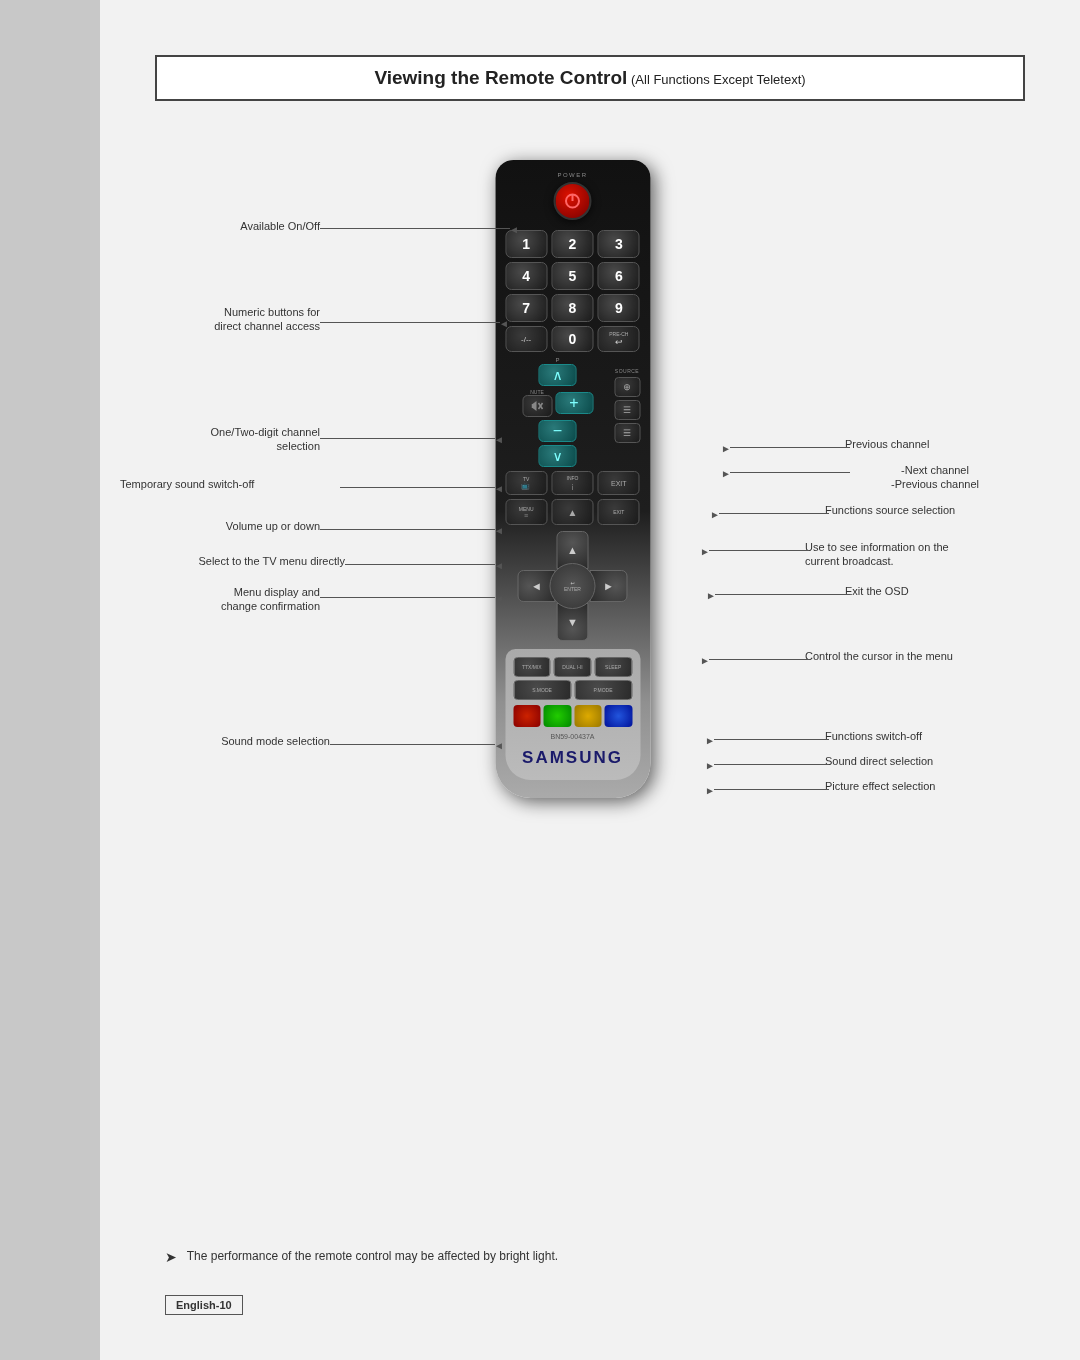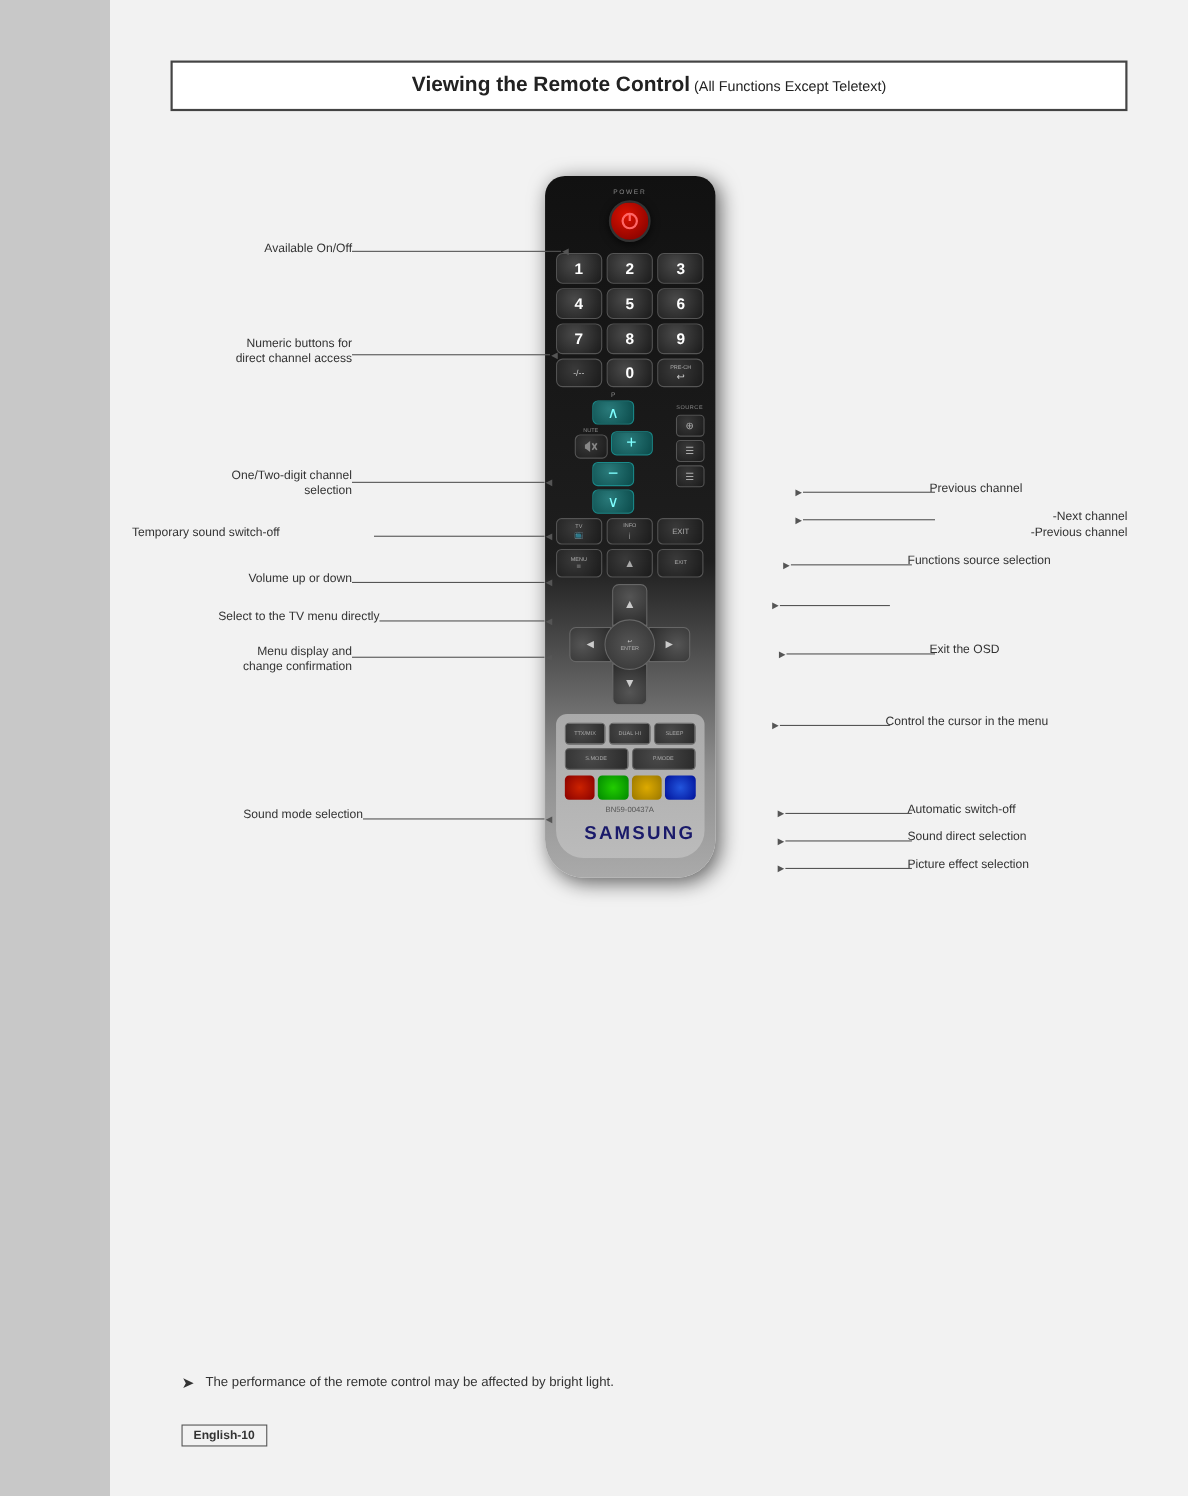--- a/index.html
+++ b/index.html
@@ -177,21 +177,21 @@
 
         <div style="display:grid;grid-template-columns:1fr 1fr 1fr 1fr;gap:3px;margin-bottom:6px;">
           <div style="height:22px;border-radius:4px;background:radial-gradient(circle,#cc2200,#880000);display:flex;align-items:center;justify-content:center;cursor:pointer;"></div>
           <div style="height:22px;border-radius:4px;background:radial-gradient(circle,#22cc00,#008800);display:flex;align-items:center;justify-content:center;cursor:pointer;"></div>
           <div style="height:22px;border-radius:4px;background:radial-gradient(circle,#ddaa00,#997700);display:flex;align-items:center;justify-content:center;cursor:pointer;"></div>
           <div style="height:22px;border-radius:4px;background:radial-gradient(circle,#2255dd,#001199);display:flex;align-items:center;justify-content:center;cursor:pointer;"></div>
         </div>
 
         <div style="text-align:center;font-size:7px;color:#555;margin-bottom:4px;">BN59-00437A</div>
 
-        <div style="text-align:right;font-size:17px;font-weight:900;color:#1a1a6a;letter-spacing:2px;font-family:'Arial Black',Arial,sans-serif;padding:4px 0;">SAMSUNG</div>
+        <div style="text-align:center;font-size:17px;font-weight:900;color:#1a1a6a;letter-spacing:2px;font-family:'Arial Black',Arial,sans-serif;padding:4px 0;">SAMSUNG</div>
 
       </div>
     </div>
   </div>
 
   <div style="position:absolute;top:90px;left:0;font-size:11px;color:#333;text-align:right;width:200px;">Available On/Off</div>
   <div style="position:absolute;top:98px;left:200px;width:190px;height:1px;background:#555;"></div>
   <div style="position:absolute;top:94px;left:389px;font-size:10px;color:#555;">◄</div>
 
   <div style="position:absolute;top:175px;left:0;font-size:11px;color:#333;text-align:right;width:200px;line-height:1.3;">Numeric buttons for<br>direct channel access</div>
@@ -219,40 +219,41 @@
   <div style="position:absolute;top:463px;left:374px;font-size:10px;color:#555;">◄</div>
 
   <div style="position:absolute;top:605px;left:0;font-size:11px;color:#333;text-align:right;width:210px;">Sound mode selection</div>
   <div style="position:absolute;top:614px;left:210px;width:165px;height:1px;background:#555;"></div>
   <div style="position:absolute;top:610px;left:374px;font-size:10px;color:#555;">◄</div>
 
   <div style="position:absolute;top:308px;right:0;font-size:11px;color:#333;text-align:left;width:180px;">Previous channel</div>
   <div style="position:absolute;top:317px;right:175px;width:120px;height:1px;background:#555;"></div>
   <div style="position:absolute;top:313px;right:294px;font-size:10px;color:#555;">►</div>
 
-  <div style="position:absolute;top:333px;right:0;font-size:11px;color:#333;text-align:right;width:180px;line-height:1.3;">-Next channel<br>-Previous channel</div>
+  <div style="position:absolute;top:333px;right:0;font-size:11px;color:#333;text-align:center;width:180px;line-height:1.3;">-Next channel<br>-Previous channel</div>
   <div style="position:absolute;top:342px;right:175px;width:120px;height:1px;background:#555;"></div>
   <div style="position:absolute;top:338px;right:294px;font-size:10px;color:#555;">►</div>
 
   <div style="position:absolute;top:374px;right:0;font-size:11px;color:#333;text-align:left;width:200px;">Functions source selection</div>
   <div style="position:absolute;top:383px;right:196px;width:110px;height:1px;background:#555;"></div>
   <div style="position:absolute;top:379px;right:305px;font-size:10px;color:#555;">►</div>
 
+  <div style="position:absolute;top:410px;right:0;font-size:11px;color:#333;text-align:left;width:220px;line-height:1.3;">Use to see information on the<br>current broadcast.</div>
   <div style="position:absolute;top:420px;right:216px;width:100px;height:1px;background:#555;"></div>
   <div style="position:absolute;top:416px;right:315px;font-size:10px;color:#555;">►</div>
 
   <div style="position:absolute;top:455px;right:0;font-size:11px;color:#333;text-align:left;width:180px;">Exit the OSD</div>
   <div style="position:absolute;top:464px;right:175px;width:135px;height:1px;background:#555;"></div>
   <div style="position:absolute;top:460px;right:309px;font-size:10px;color:#555;">►</div>
 
   <div style="position:absolute;top:520px;right:0;font-size:11px;color:#333;text-align:left;width:220px;">Control the cursor in the menu</div>
   <div style="position:absolute;top:529px;right:216px;width:100px;height:1px;background:#555;"></div>
   <div style="position:absolute;top:525px;right:315px;font-size:10px;color:#555;">►</div>
 
-  <div style="position:absolute;top:600px;right:0;font-size:11px;color:#333;text-align:left;width:200px;">Automatic switch-off</div>
+  <div style="position:absolute;top:600px;right:0;font-size:11px;color:#333;text-align:left;width:200px;">Functions switch-off</div>
   <div style="position:absolute;top:609px;right:196px;width:115px;height:1px;background:#555;"></div>
   <div style="position:absolute;top:605px;right:310px;font-size:10px;color:#555;">►</div>
 
   <div style="position:absolute;top:625px;right:0;font-size:11px;color:#333;text-align:left;width:200px;">Sound direct selection</div>
   <div style="position:absolute;top:634px;right:196px;width:115px;height:1px;background:#555;"></div>
   <div style="position:absolute;top:630px;right:310px;font-size:10px;color:#555;">►</div>
 
   <div style="position:absolute;top:650px;right:0;font-size:11px;color:#333;text-align:left;width:200px;">Picture effect selection</div>
   <div style="position:absolute;top:659px;right:196px;width:115px;height:1px;background:#555;"></div>
   <div style="position:absolute;top:655px;right:310px;font-size:10px;color:#555;">►</div>

